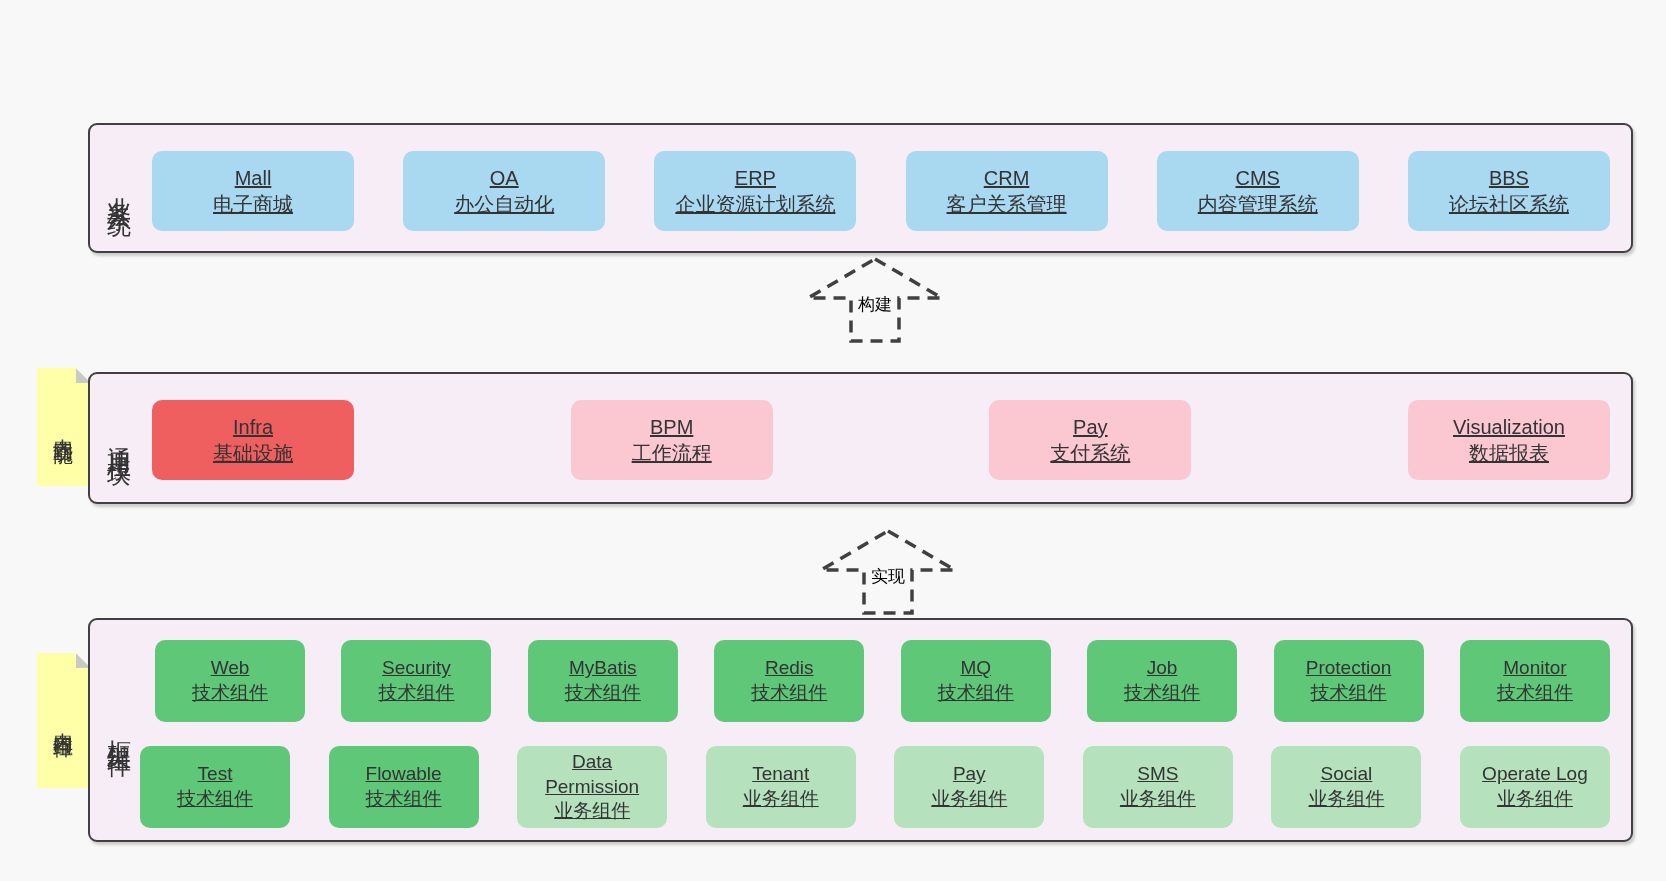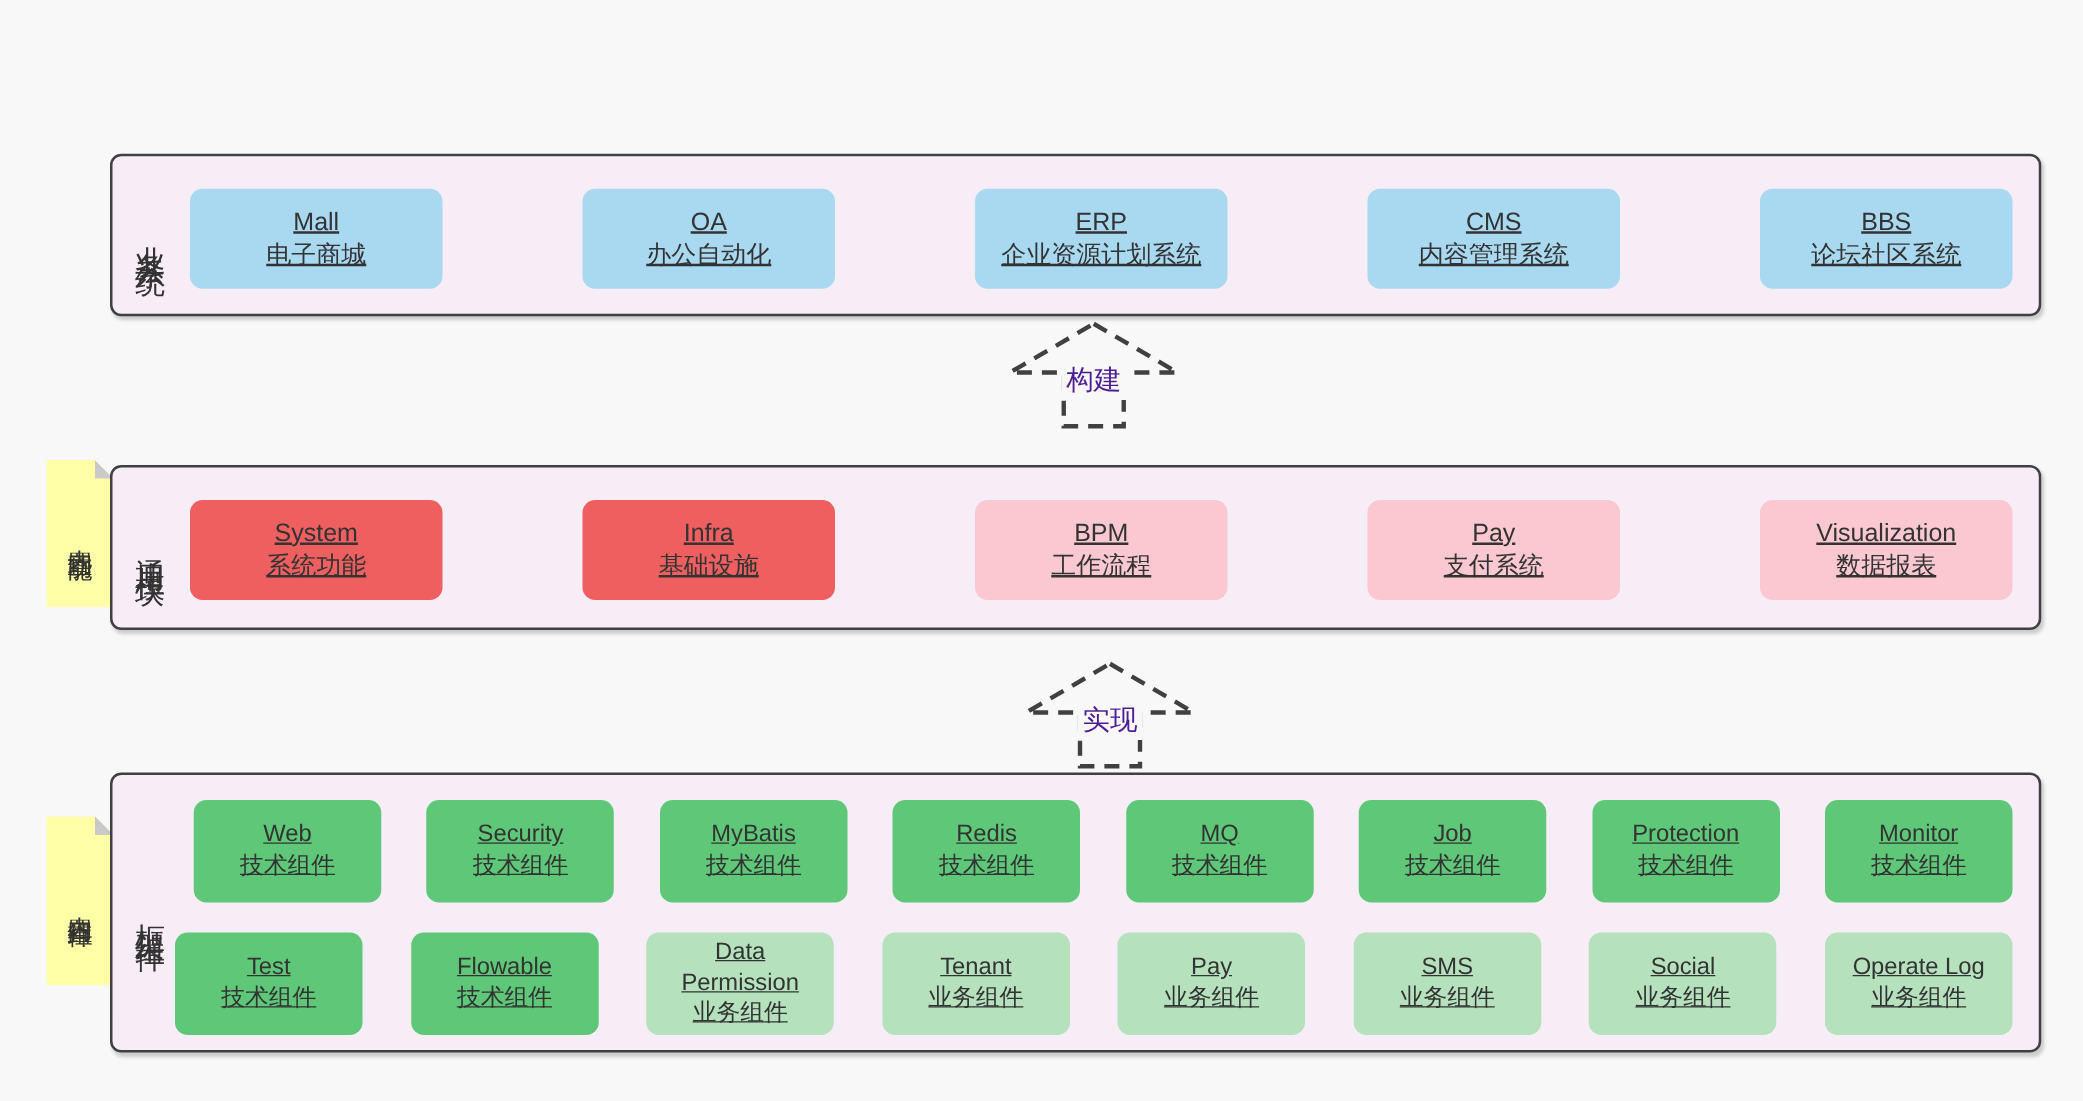--- a/index.html
+++ b/index.html
@@ -60,21 +60,21 @@
     position:absolute;top:0;right:0;width:15px;height:15px;
     background:#c9c9c9;clip-path:polygon(0 0,100% 100%,0 100%);
   }
 
   
   .arrow{position:absolute;width:140px;height:88px;z-index:3;}
   .arrow1{left:805px;top:256px;}
   .arrow2{left:818px;top:508px;margin-top:20px;}
   .arrow-label{
     position:absolute;left:50%;top:48px;transform:translate(-50%,-50%);
-    background:#f8f8f8;padding:1px 4px;font-size:22px;color:#4c1d95;white-space:nowrap;
+    background:#f8f8f8;padding:1px 4px;font-size:17px;color:#000000;white-space:nowrap;
   }
 </style>
 </head>
 <body>
 
 <div class="canvas">
 
   <div class="layer layer1">
     <span class="vlabel">业务系统</span>
     <div class="row row6">
@@ -82,20 +82,24 @@
         <span class="en">Mall</span>
         <span class="zh">电子商城</span>
       </div>
       <div class="box blue">
         <span class="en">OA</span>
         <span class="zh">办公自动化</span>
       </div>
       <div class="box blue">
         <span class="en">ERP</span>
         <span class="zh">企业资源计划系统</span>
+      </div>
+      <div class="box blue">
+        <span class="en">CRM</span>
+        <span class="zh">客户关系管理</span>
       </div>
       <div class="box blue">
         <span class="en">CMS</span>
         <span class="zh">内容管理系统</span>
       </div>
       <div class="box blue">
         <span class="en">BBS</span>
         <span class="zh">论坛社区系统</span>
       </div>
     </div>
@@ -110,24 +114,20 @@
 
   <div class="note note1">
     <span class="fold"></span>
     <span class="ntext">内置功能</span>
   </div>
 
   <div class="layer layer2">
     <span class="vlabel">通用模块</span>
     <div class="row row6">
       <div class="box red">
-        <span class="en">System</span>
-        <span class="zh">系统功能</span>
-      </div>
-      <div class="box red">
         <span class="en">Infra</span>
         <span class="zh">基础设施</span>
       </div>
       <div class="box pink">
         <span class="en">BPM</span>
         <span class="zh">工作流程</span>
       </div>
       <div class="box pink">
         <span class="en">Pay</span>
         <span class="zh">支付系统</span>

